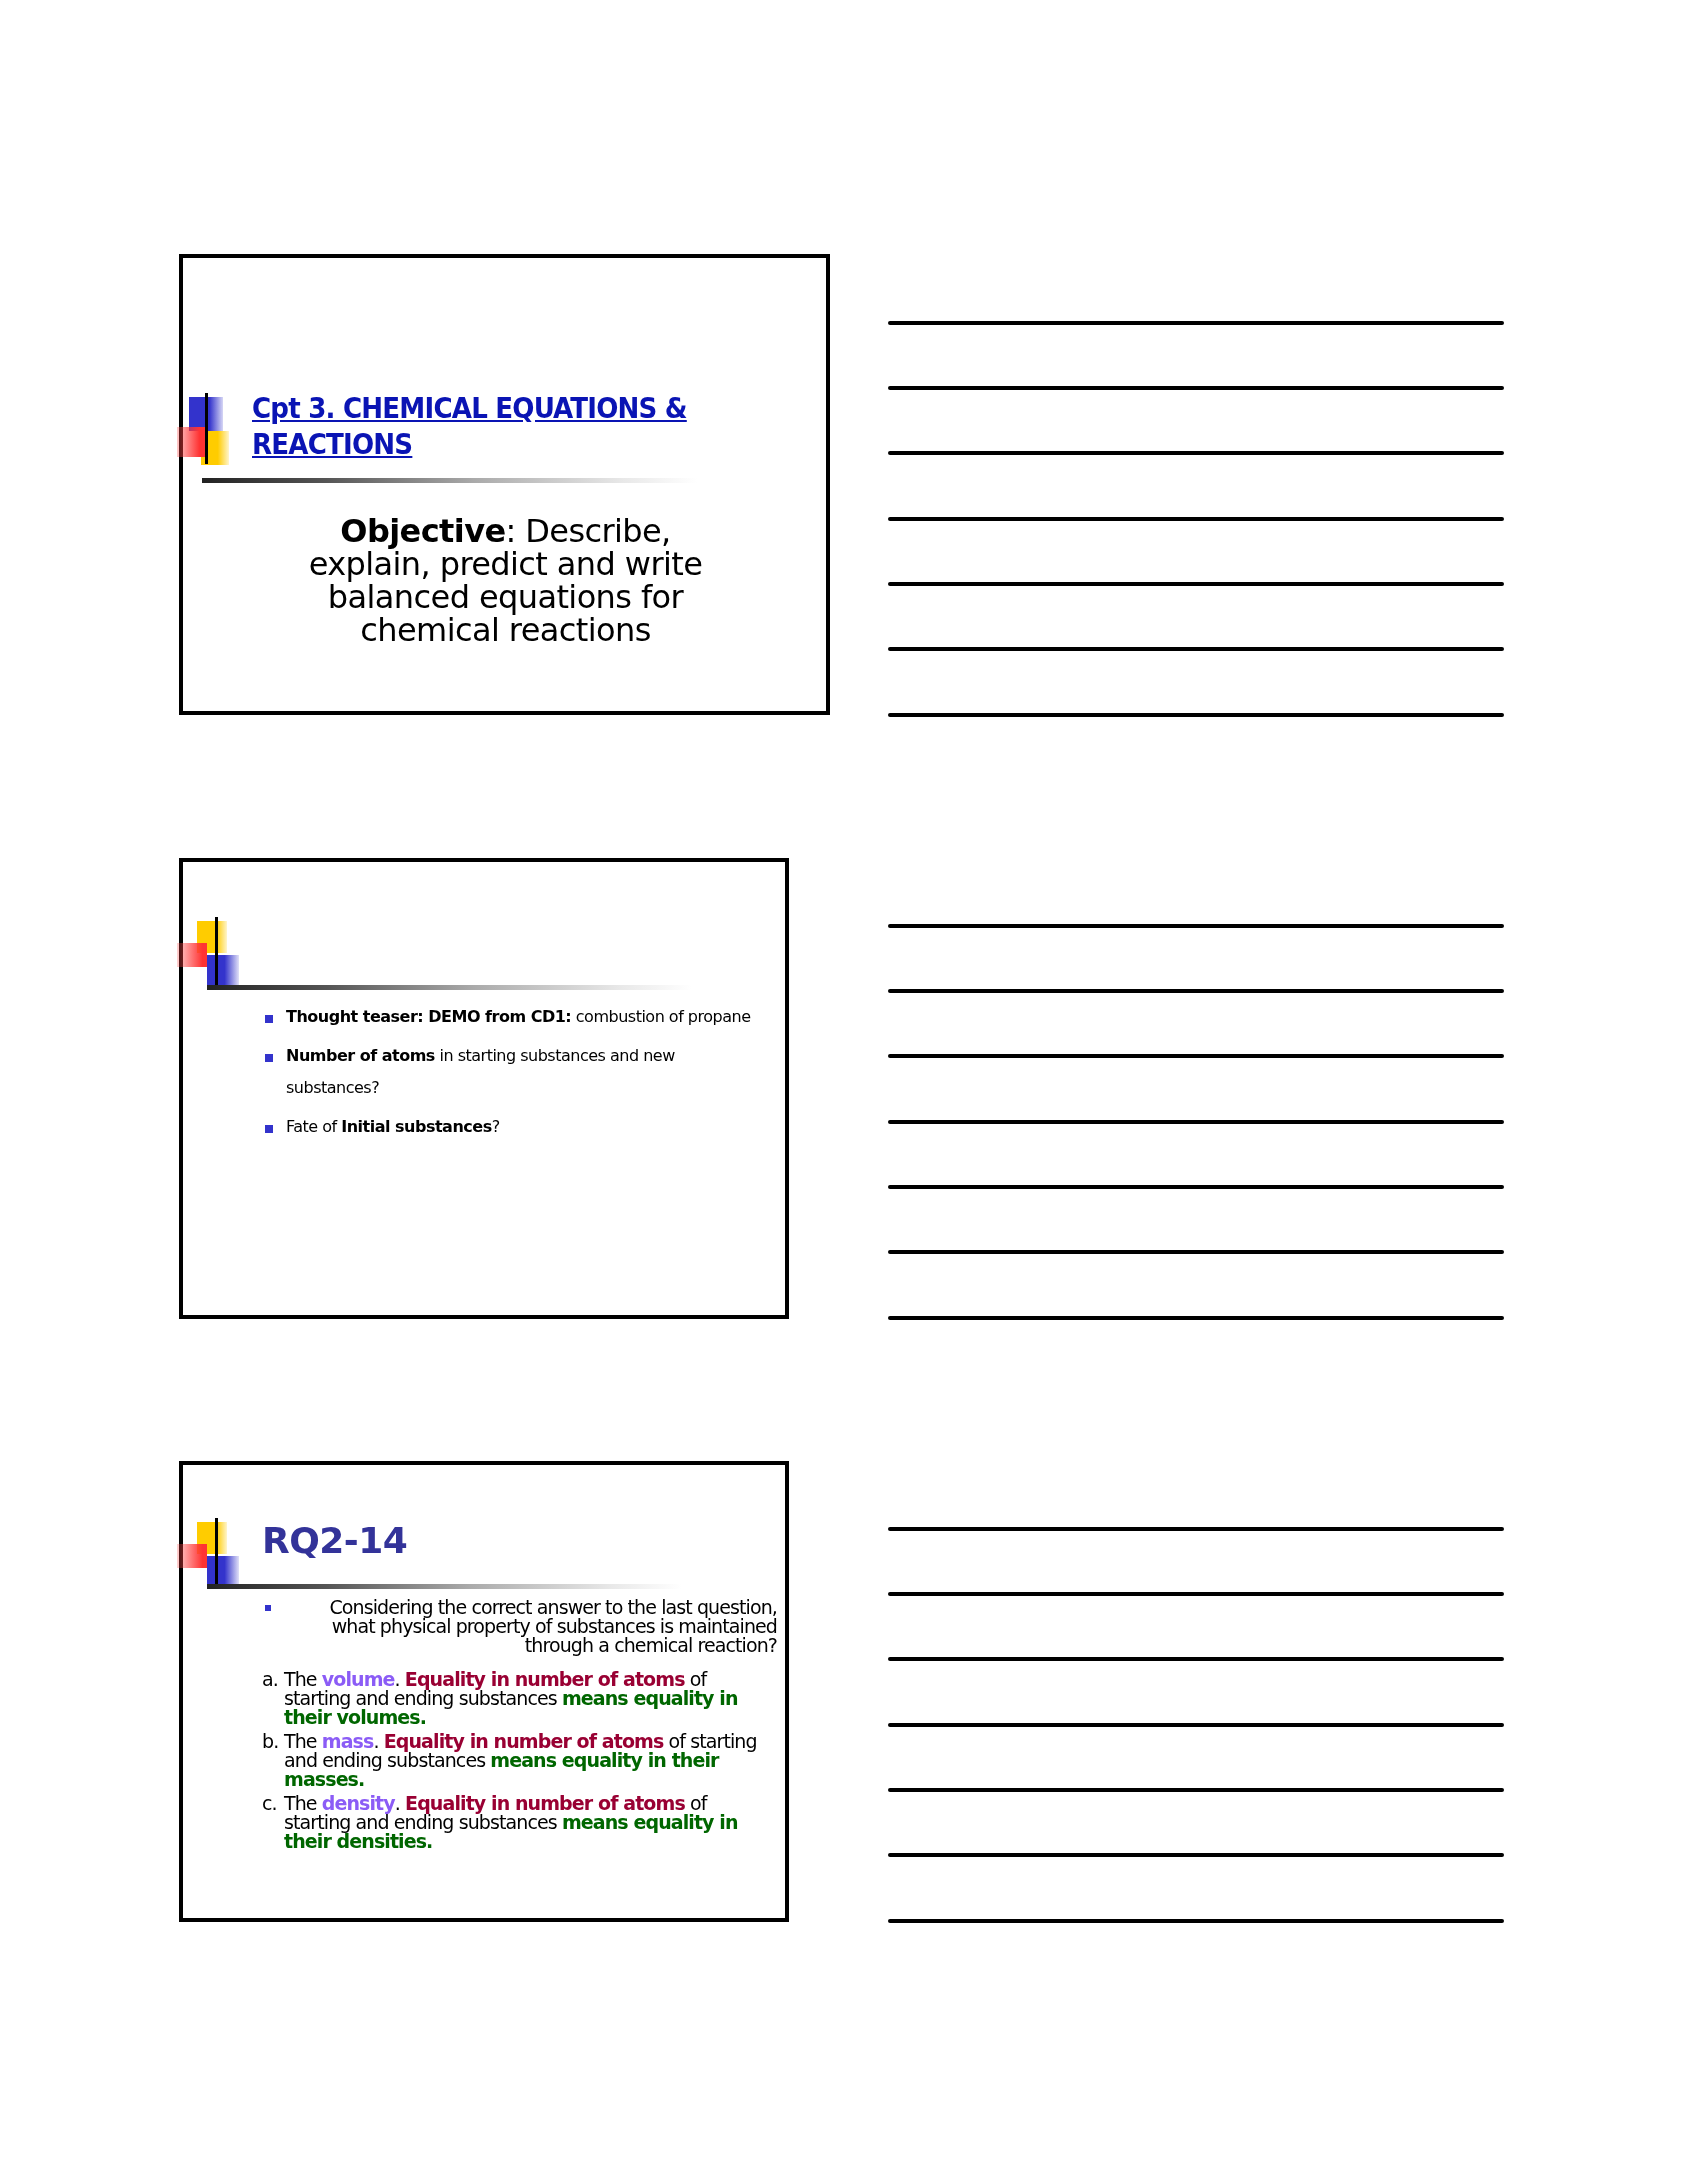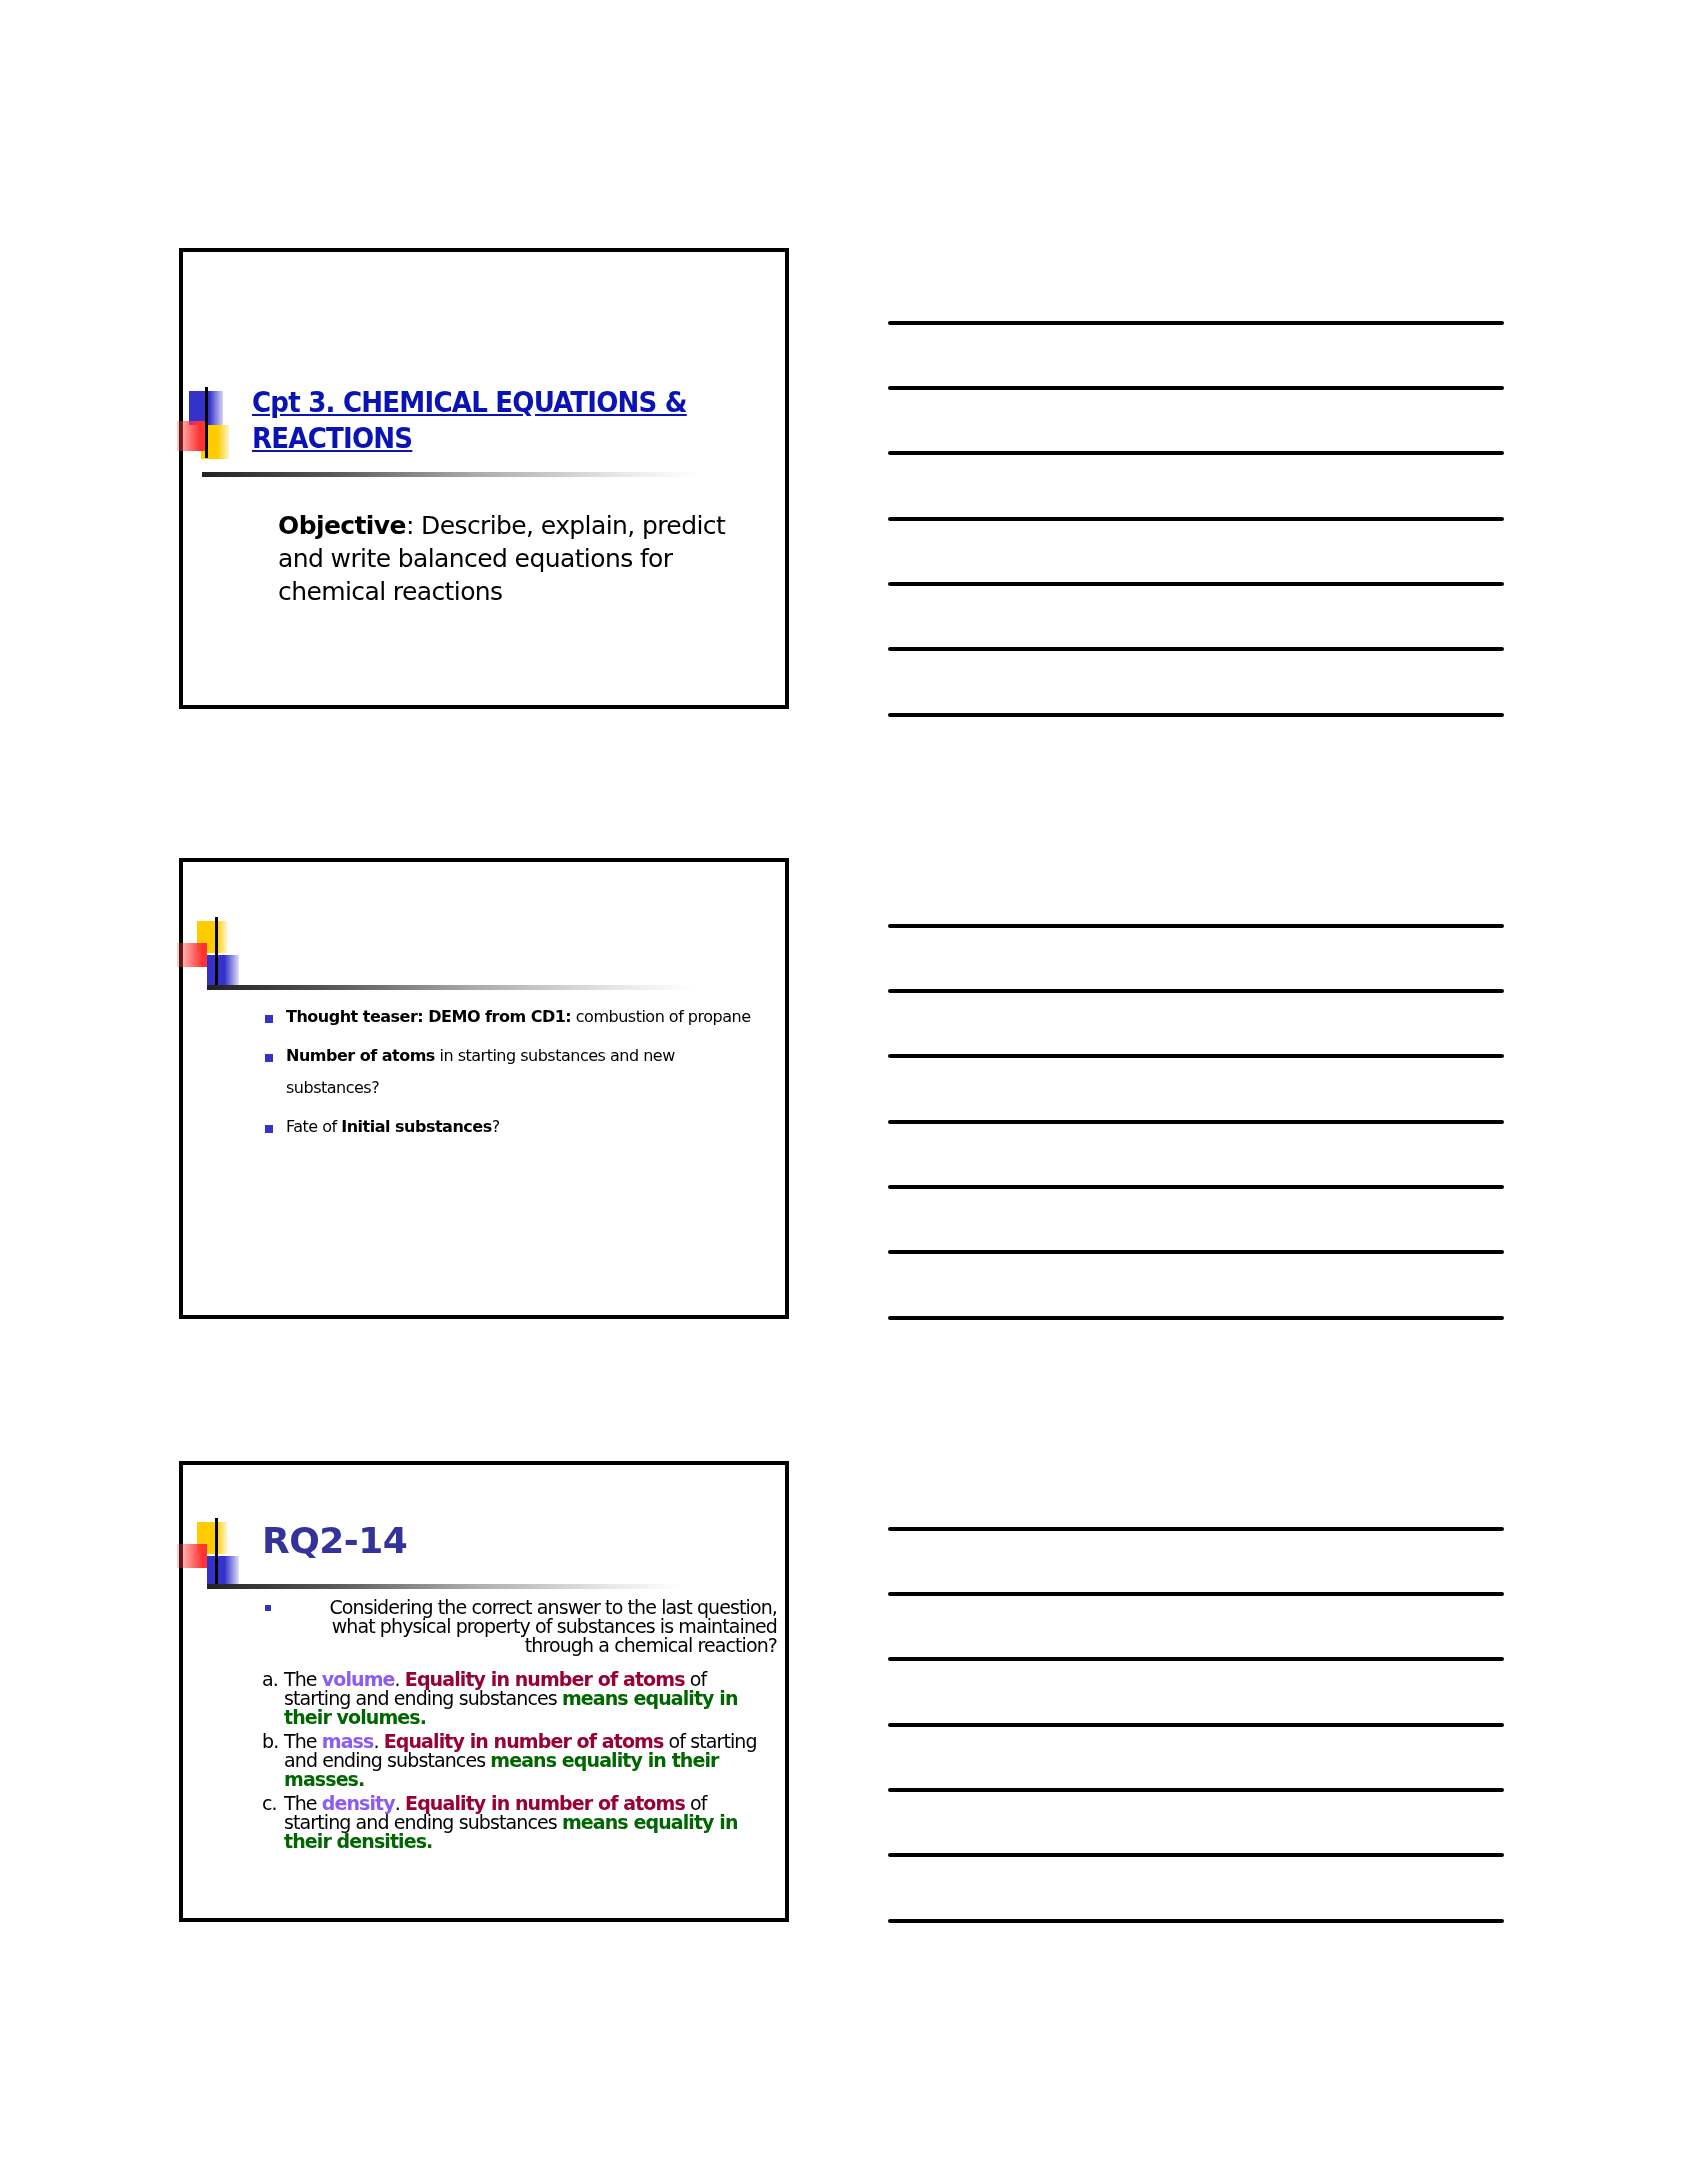--- a/index.html
+++ b/index.html
@@ -10,21 +10,21 @@
     .logo { position: absolute; width: 69px; height: 69px; }
     .logo .sq { position: absolute; width: 34px; height: 34px; }
     .logo .vline { position: absolute; width: 3px; background: #000; }
     .rule { position: absolute; height: 5px;
             background: linear-gradient(to right, #222 0%, #555 25%, #aaa 55%, #e8e8e8 85%, rgba(255,255,255,0) 100%); }
     .title1 { position: absolute; left: 69px; top: 132px; width: 515px;
               font-family: "DejaVu Sans Condensed", "DejaVu Sans", sans-serif; font-weight: bold;
               font-size: 29px; line-height: 36px; color: #0A14B4; text-decoration: underline;
               letter-spacing: -0.8px; }
     .objective { position: absolute; left: 95px; top: 257px; width: 455px;
-                 font-size: 25px; line-height: 33px; letter-spacing: -0.6px; }
+                 font-size: 32px; line-height: 33px; letter-spacing: -0.6px; text-align: center; }
     .title2 { position: absolute; left: 79px; top: 61px; font-weight: bold; font-size: 36px;
               color: #0A14B4; letter-spacing: -0.5px; }
     .title3 { position: absolute; left: 79px; top: 55px; font-weight: bold; font-size: 36px;
               color: #333399; letter-spacing: -0.5px; }
     ul.bullets { position: absolute; left: 79px; top: 139px; width: 505px; margin: 0; padding: 0;
                  list-style: none; font-size: 16px; line-height: 32px; letter-spacing: -0.5px; }
     ul.bullets li { position: relative; padding-left: 24px; margin-bottom: 7px; }
     ul.bullets li .bul { position: absolute; left: 3px; top: 14px; width: 8px; height: 8px; background: #3333CC; }
     .q3 { position: absolute; left: 79px; top: 133px; width: 515px; font-size: 19px;
           line-height: 19px; letter-spacing: -0.9px; }
@@ -33,21 +33,21 @@
     .q3 .opt { position: relative; padding-left: 22px; margin-bottom: 5px; }
     .q3 .opt .lbl { position: absolute; left: 0; top: 0; }
     .blue { color: #8b5cf6; font-weight: bold; }
     .maroon { color: #990033; font-weight: bold; }
     .green { color: #006600; font-weight: bold; }
     .notes-line { position: absolute; left: 888px; width: 616px; height: 4px; background: #000; border-radius: 2px; }
   </style>
 </head>
 <body>
 
-<div class="slide" style="top:248px;">
+<div class="slide" style="top:254px;padding-left:41px;">
   <div class="logo" style="left:-4px; top:139px;">
     <div class="sq" style="left:10px; top:0; background: linear-gradient(to right, #3333CC 60%, rgba(51,51,204,0.2));"></div>
     <div class="sq" style="left:22px; top:34px; width:28px; height:34px; background: linear-gradient(to right, #FFCC00 60%, rgba(255,204,0,0.2));"></div>
     <div class="sq" style="left:-2px; top:30px; width:28px; height:30px; background: linear-gradient(to right, rgba(255,80,80,0.3), #FF3333 80%);"></div>
     <div class="vline" style="left:26px; top:-4px; height:71px;"></div>
   </div>
   <div class="rule" style="left:19px; top:220px; width:495px;"></div>
   <div class="title1">Cpt 3. CHEMICAL EQUATIONS &amp; REACTIONS</div>
   <div class="objective"><b>Objective</b><span>: Describe, explain, predict and write balanced equations for chemical reactions</span></div>
 </div>

